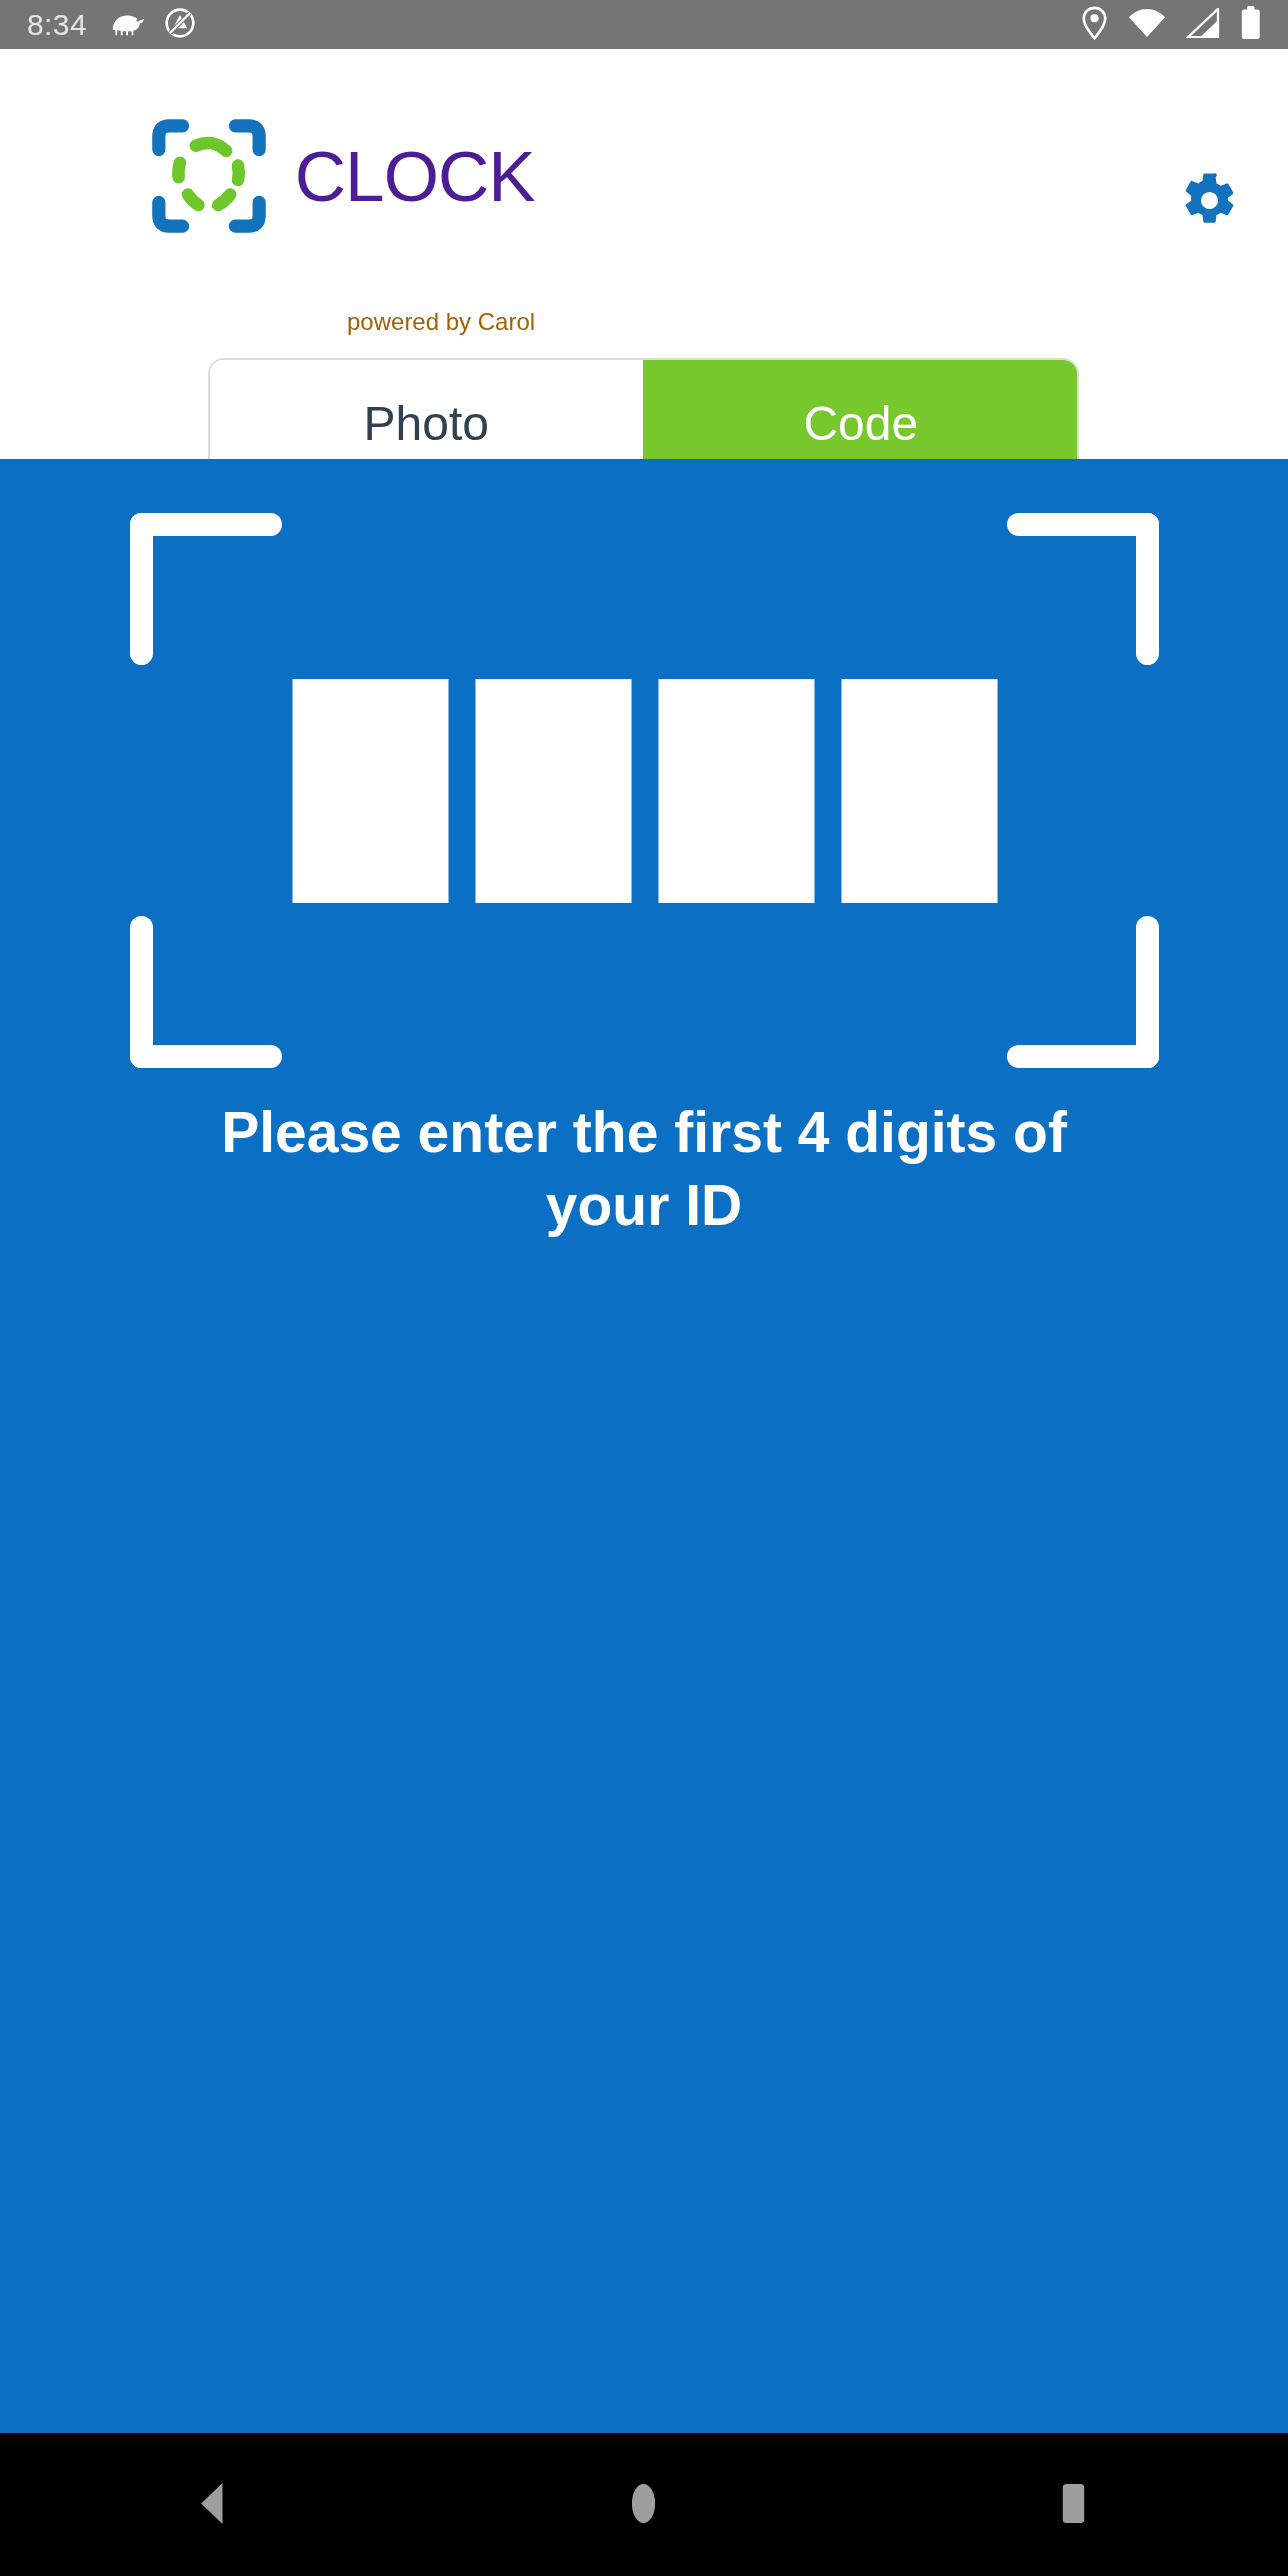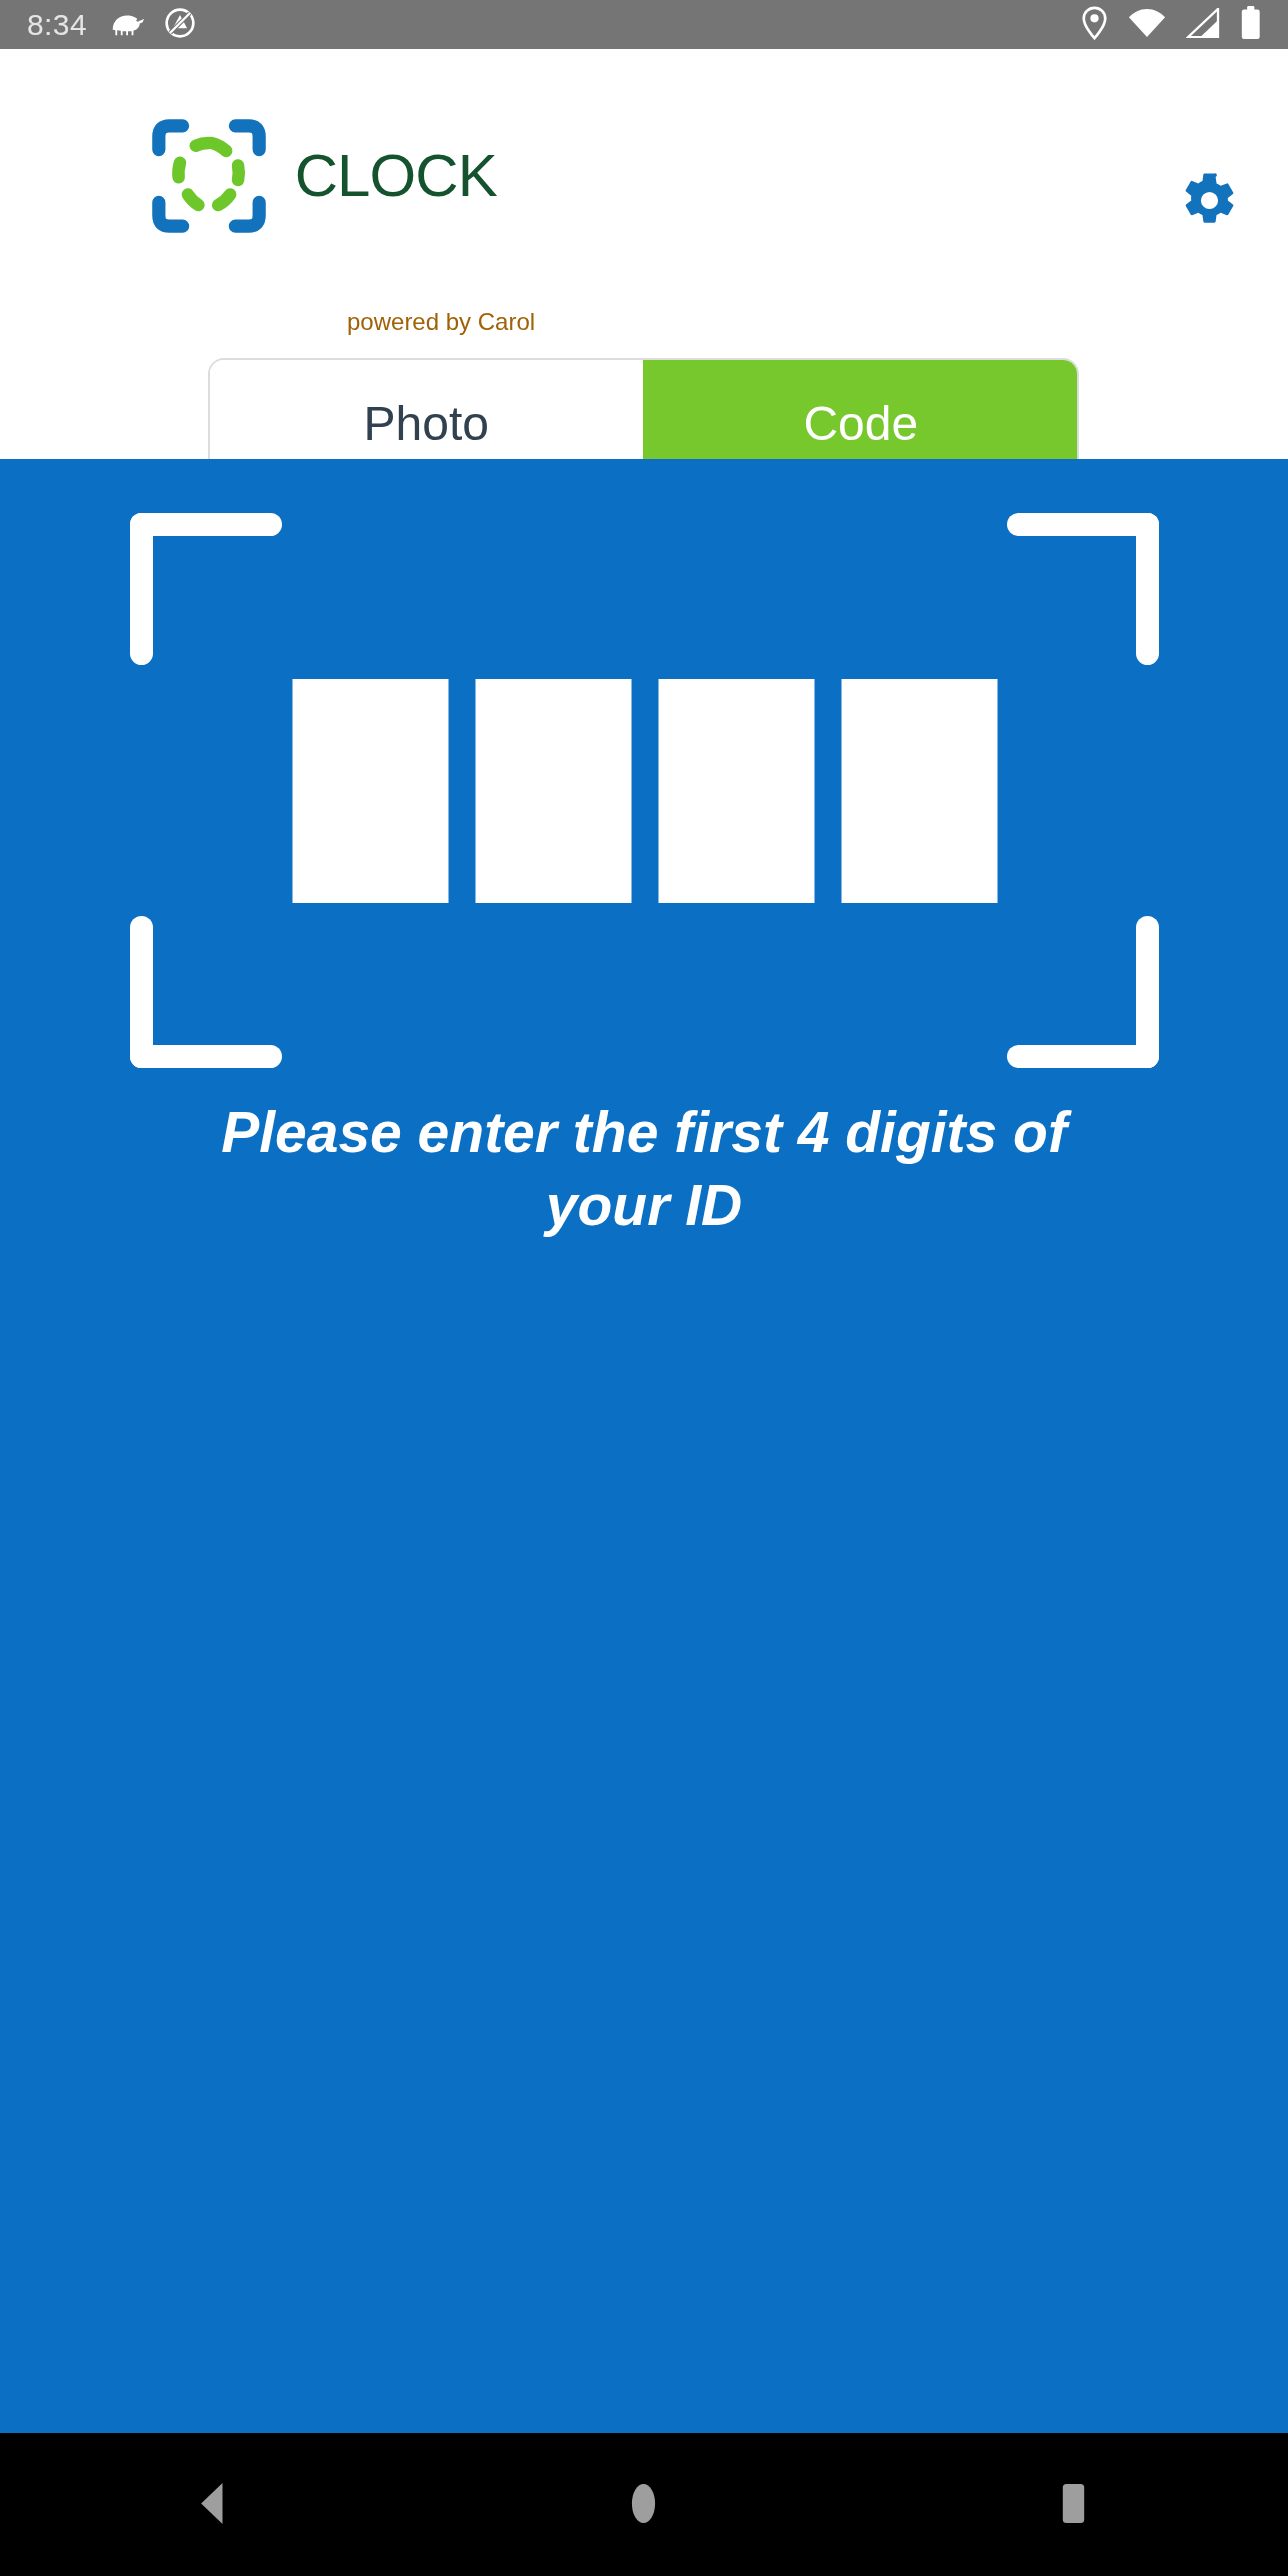--- a/index.html
+++ b/index.html
@@ -30,21 +30,21 @@
   .header {
     position:absolute; top:49px; left:0; width:1288px; height:410px;
     background:#ffffff;
   }
   .logo-row {
     position:absolute; left:143px; top:61px;
     display:flex; align-items:center; gap:19.7px;
   }
   .logo-mark { width:132px; height:132px; position:relative; }
   .logo-text {
-    font-size:60px; color:#14532d; font-weight:400;
+    font-size:71px; color:#4c1d95; font-weight:400;
     letter-spacing:-0.9px; line-height:1;
     font-family:"Liberation Sans", sans-serif;
   }
   .powered {
     position:absolute; left:347px; top:259px;
     font-size:24px; color:#a16207;
     font-family:"Liberation Sans", sans-serif;
   }
   .gear-btn {
     position:absolute; right:38px; top:112px;
@@ -112,21 +112,20 @@
     font-size:107px; color:#0b70c4;
     font-family:"Liberation Sans", sans-serif;
   }
 
   .prompt {
     position:absolute; top:637px; left:0; width:1288px;
     text-align:center; color:#ffffff;
     font-size:57px; font-weight:bold; line-height:1.28;
     font-family:"Liberation Sans", sans-serif;
     padding:0 179px;
-    font-style:italic;
   }
 
   
   .navbar {
     position:absolute; bottom:0; left:0; width:1288px; height:143px;
     background:#000000; display:flex; align-items:center; justify-content:space-around;
   }
   .nav-btn { width:143px; height:143px; display:flex; align-items:center; justify-content:center; }
 </style>
 </head>

